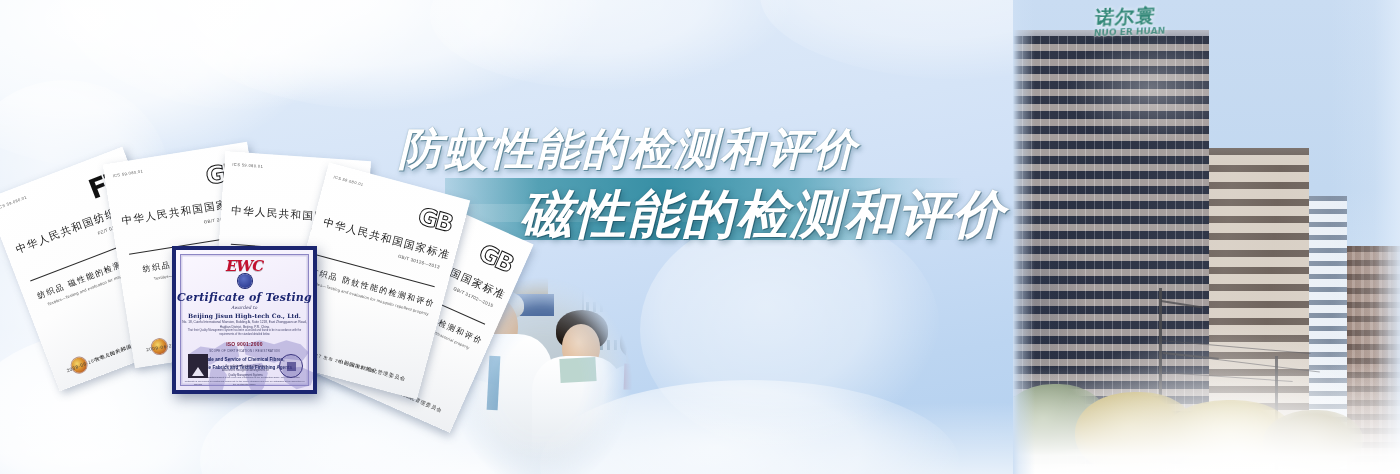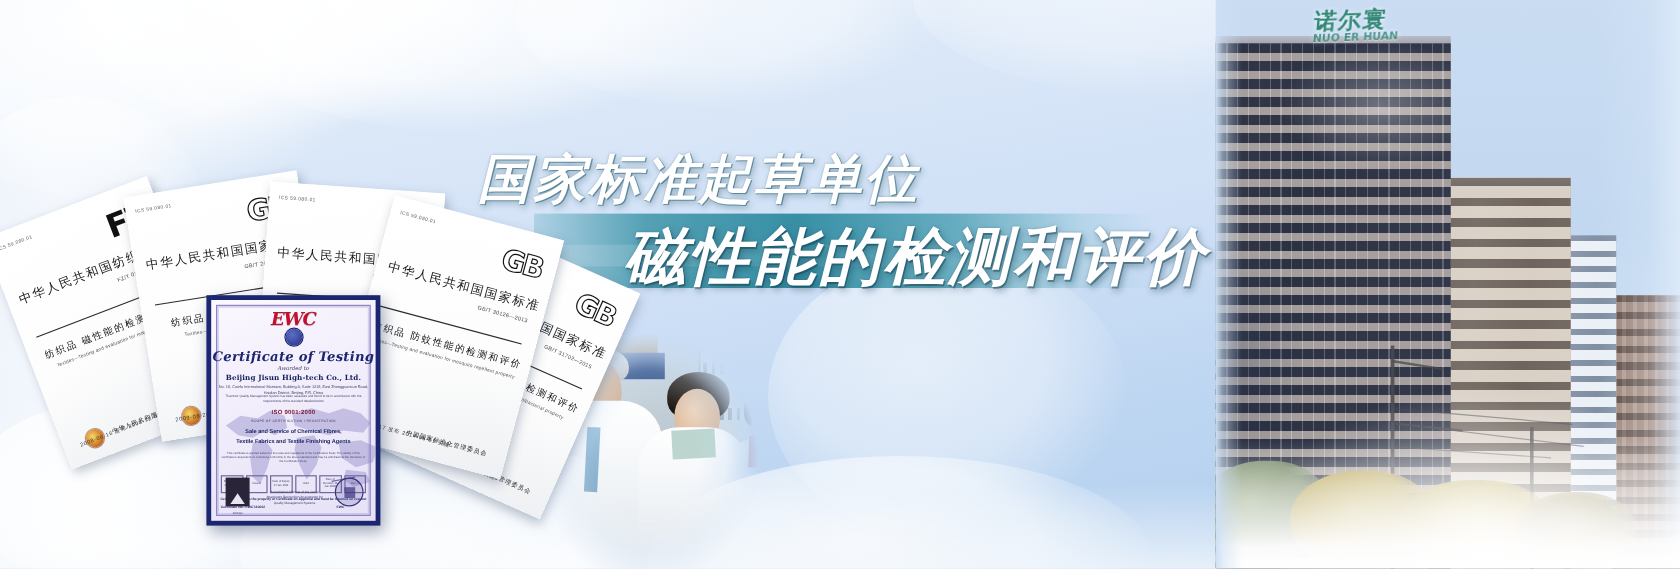--- a/index.html
+++ b/index.html
@@ -318,21 +318,21 @@
 
   
   #doc1 { left:18px;  top:16px;  transform:rotate(-21deg); z-index:1; }
   #doc2 { left:118px; top:2px;   transform:rotate(-9deg);  z-index:2; }
   #doc3 { left:218px; top:6px;   transform:rotate(4deg);   z-index:3; }
   #doc4 { left:300px; top:28px;  transform:rotate(15deg);  z-index:4; }
   #doc5 { left:352px; top:56px;  transform:rotate(24deg);  z-index:3; }
 
   
   #ewc-cert {
-    position:absolute; left:172px; top:96px; width:145px; height:192px;
+    position:absolute; left:172px; top:96px; width:145px; height:148px;
     background:#1b2570;
     padding:4px;
     box-shadow:3px 5px 12px rgba(40,55,90,.42);
     z-index:10;
   }
   #ewc-cert .inner {
     position:relative; width:100%; height:100%;
     background:linear-gradient(160deg,#fbf8ff 0%,#f2eefb 40%,#e7e1f6 100%);
     overflow:hidden;
   }
@@ -719,17 +719,17 @@
             <div class="core"></div>
           </div>
       </div>
     </div>
   </div>
 
   <div id="headline">
     <div id="gradient-band">
       <div class="streak"></div>
     </div>
-    <div class="hl-line" id="hl-line1">国家标准起草单位</div>
+    <div class="hl-line" id="hl-line1">防蚊性能的检测和评价</div>
     <div class="hl-line" id="hl-line2">磁性能的检测和评价</div>
   </div>
 
 </div>
 
 </body></html>

